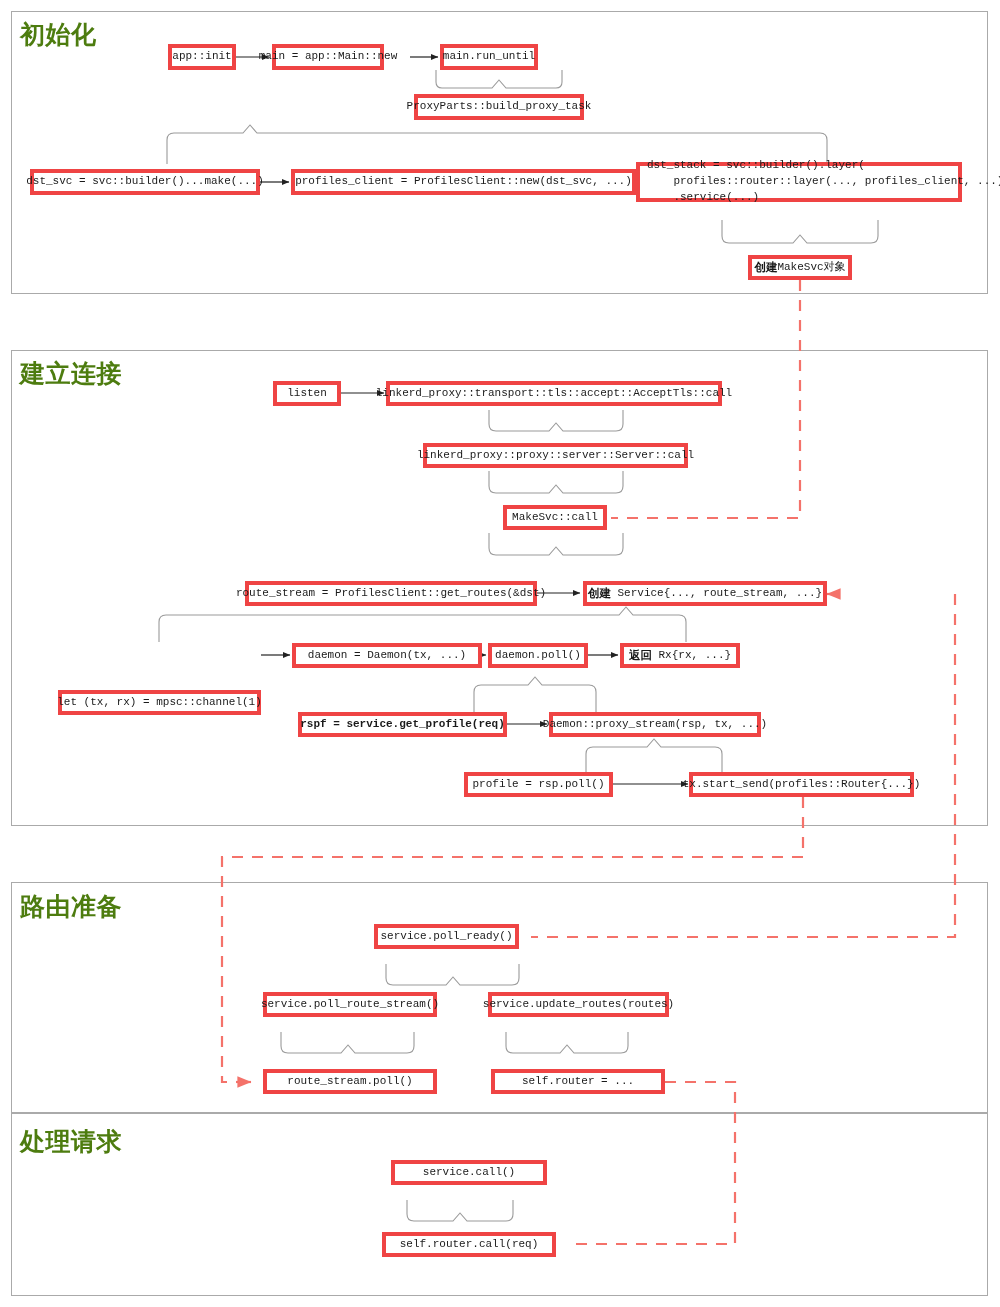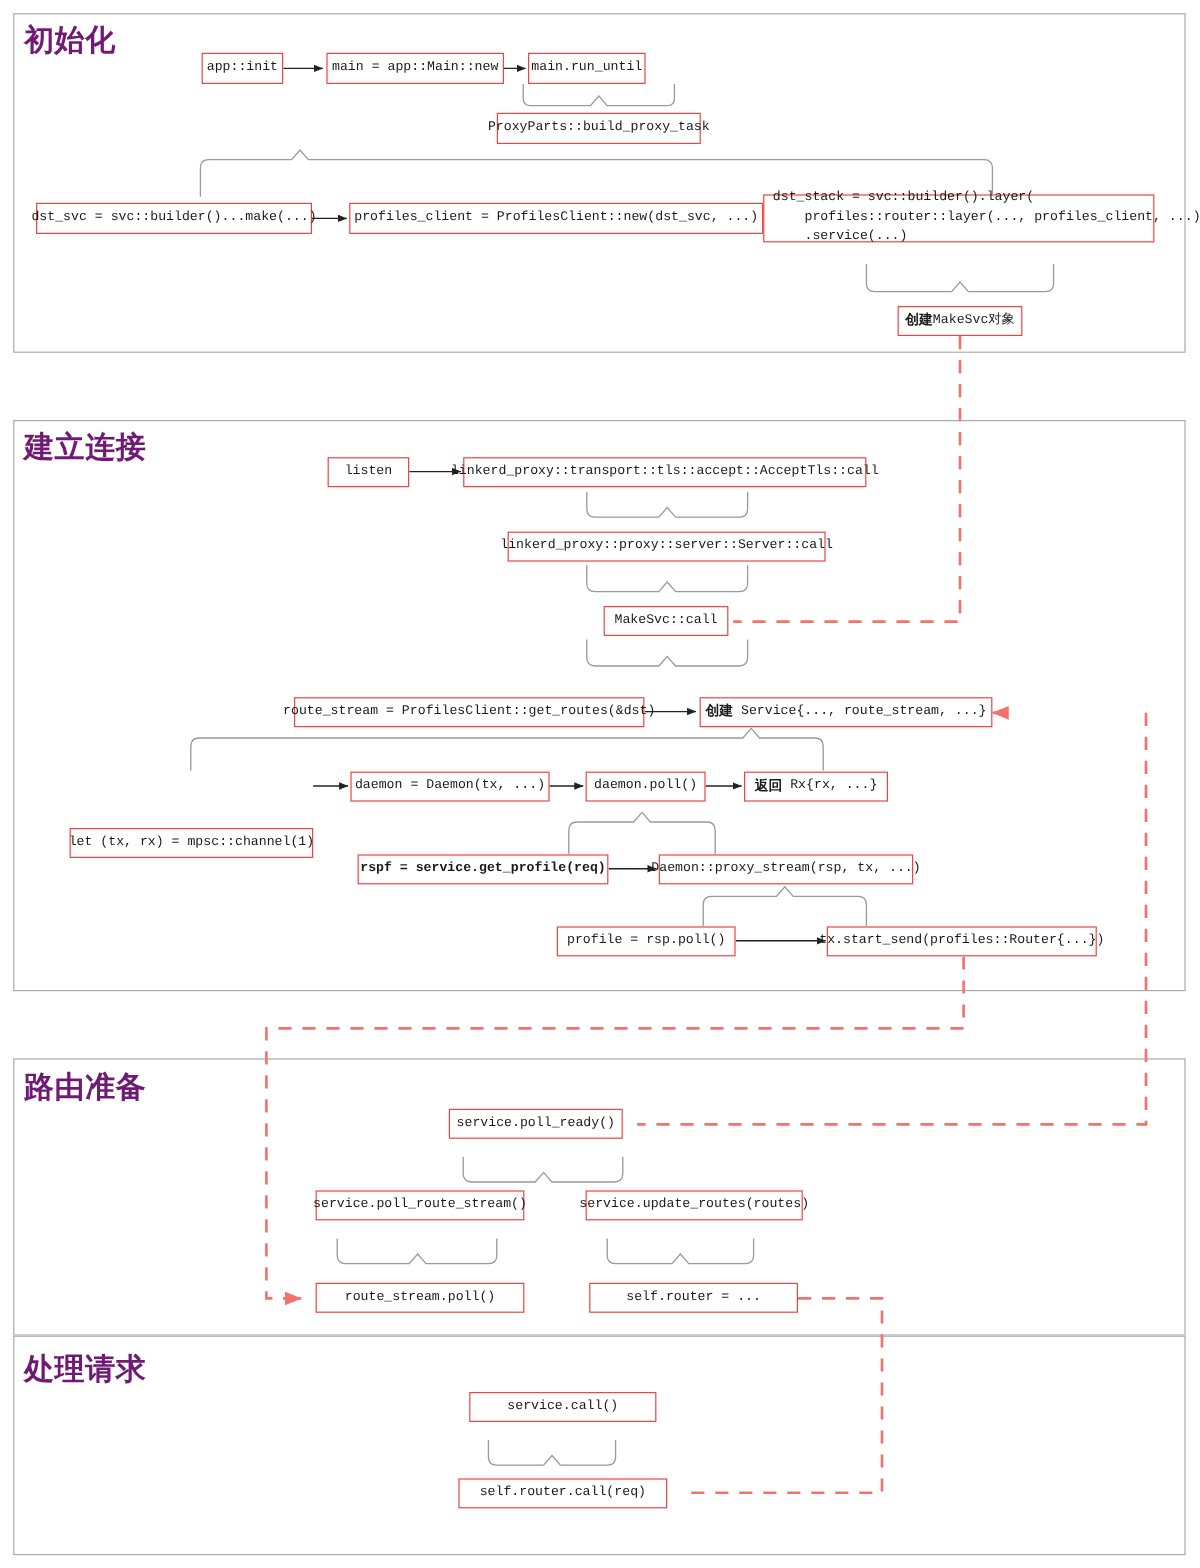--- a/index.html
+++ b/index.html
@@ -1,21 +1,21 @@
 <!DOCTYPE html>
 <html><head>
 <meta charset="utf-8">
 <style>
   html,body{margin:0;padding:0;background:#ffffff;}
   body{font-family:"Liberation Sans",sans-serif;}
   #canvas{position:relative;width:1000px;height:1307px;background:#fff;overflow:hidden;}
   .section{position:absolute;border:1px solid #aaaaaa;background:#fff;box-sizing:border-box;}
   .section-title{position:absolute;font-family:"Liberation Sans",sans-serif;font-weight:700;
-    font-size:25px;color:#701a75;letter-spacing:0.5px;line-height:1;}
-  .node{position:absolute;border:1px solid #ef4444;background:#ffffff;box-sizing:border-box;
+    font-size:25px;color:#4d7c0f;letter-spacing:0.5px;line-height:1;}
+  .node{position:absolute;border:4px solid #ef4444;background:#ffffff;box-sizing:border-box;
     font-family:"Liberation Mono",monospace;font-size:11px;color:#1a1a1a;
     display:flex;align-items:center;justify-content:center;text-align:center;
     white-space:pre;line-height:1.45;}
   .node.left{justify-content:flex-start;padding-left:7px;text-align:left;}
   .node .cn{font-family:"Liberation Sans",sans-serif;font-weight:700;font-size:11.5px;}
   svg.overlay{position:absolute;left:0;top:0;width:1000px;height:1307px;pointer-events:none;}
 </style>
 </head>
 <body>
 
@@ -85,42 +85,42 @@
 
       <path d="M665,1082 L735,1082 L735,1244 L571,1244"></path>
     </g>
     <g stroke="#f4726a" stroke-width="2.2" fill="none">
       <path d="M236,1082 L251,1082" marker-end="url(#ahr)"></path>
       <path d="M840,594 L827,594" marker-end="url(#ahr)"></path>
     </g>
   </svg>
 
   <div class="node" style="left:168px;top:44px;width:68px;height:26px;">app::init</div>
-  <div class="node" style="left:272px;top:44px;width:148px;height:26px;">main = app::Main::new</div>
+  <div class="node" style="left:272px;top:44px;width:112px;height:26px;">main = app::Main::new</div>
   <div class="node" style="left:440px;top:44px;width:98px;height:26px;">main.run_until</div>
   <div class="node" style="left:414px;top:94px;width:170px;height:26px;">ProxyParts::build_proxy_task</div>
   <div class="node" style="left:30px;top:169px;width:230px;height:26px;">dst_svc = svc::builder()...make(...)</div>
   <div class="node" style="left:291px;top:169px;width:345px;height:26px;">profiles_client = ProfilesClient::new(dst_svc, ...)</div>
   <div class="node left" style="left:636px;top:162px;width:326px;height:40px;">dst_stack = svc::builder().layer(
     profiles::router::layer(..., profiles_client, ...))
     .service(...)</div>
   <div class="node" style="left:748px;top:255px;width:104px;height:25px;">
     <span class="cn">创建</span><span>MakeSvc对象</span>
   </div>
 
   <div class="node" style="left:273px;top:381px;width:68px;height:25px;">listen</div>
   <div class="node" style="left:386px;top:381px;width:336px;height:25px;">linkerd_proxy::transport::tls::accept::AcceptTls::call</div>
   <div class="node" style="left:423px;top:443px;width:265px;height:25px;">linkerd_proxy::proxy::server::Server::call</div>
   <div class="node" style="left:503px;top:505px;width:104px;height:25px;">MakeSvc::call</div>
   <div class="node" style="left:245px;top:581px;width:292px;height:25px;">route_stream = ProfilesClient::get_routes(&amp;dst)</div>
   <div class="node" style="left:583px;top:581px;width:244px;height:25px;">
     <span class="cn">创建</span><span> Service{..., route_stream, ...}</span>
   </div>
   <div class="node" style="left:58px;top:643px;width:203px;height:25px;margin-top:47px;">let (tx, rx) = mpsc::channel(1)</div>
-  <div class="node" style="left:292px;top:643px;width:166px;height:25px;">daemon = Daemon(tx, ...)</div>
+  <div class="node" style="left:292px;top:643px;width:190px;height:25px;">daemon = Daemon(tx, ...)</div>
   <div class="node" style="left:488px;top:643px;width:100px;height:25px;">daemon.poll()</div>
   <div class="node" style="left:620px;top:643px;width:120px;height:25px;">
     <span class="cn">返回</span><span> Rx{rx, ...}</span>
   </div>
   <div class="node" style="left:298px;top:712px;width:209px;height:25px;font-weight:bold;">rspf = service.get_profile(req)</div>
   <div class="node" style="left:549px;top:712px;width:212px;height:25px;">Daemon::proxy_stream(rsp, tx, ...)</div>
   <div class="node" style="left:464px;top:772px;width:149px;height:25px;">profile = rsp.poll()</div>
   <div class="node" style="left:689px;top:772px;width:225px;height:25px;">tx.start_send(profiles::Router{...})</div>
 
   <div class="node" style="left:374px;top:924px;width:145px;height:25px;">service.poll_ready()</div>

